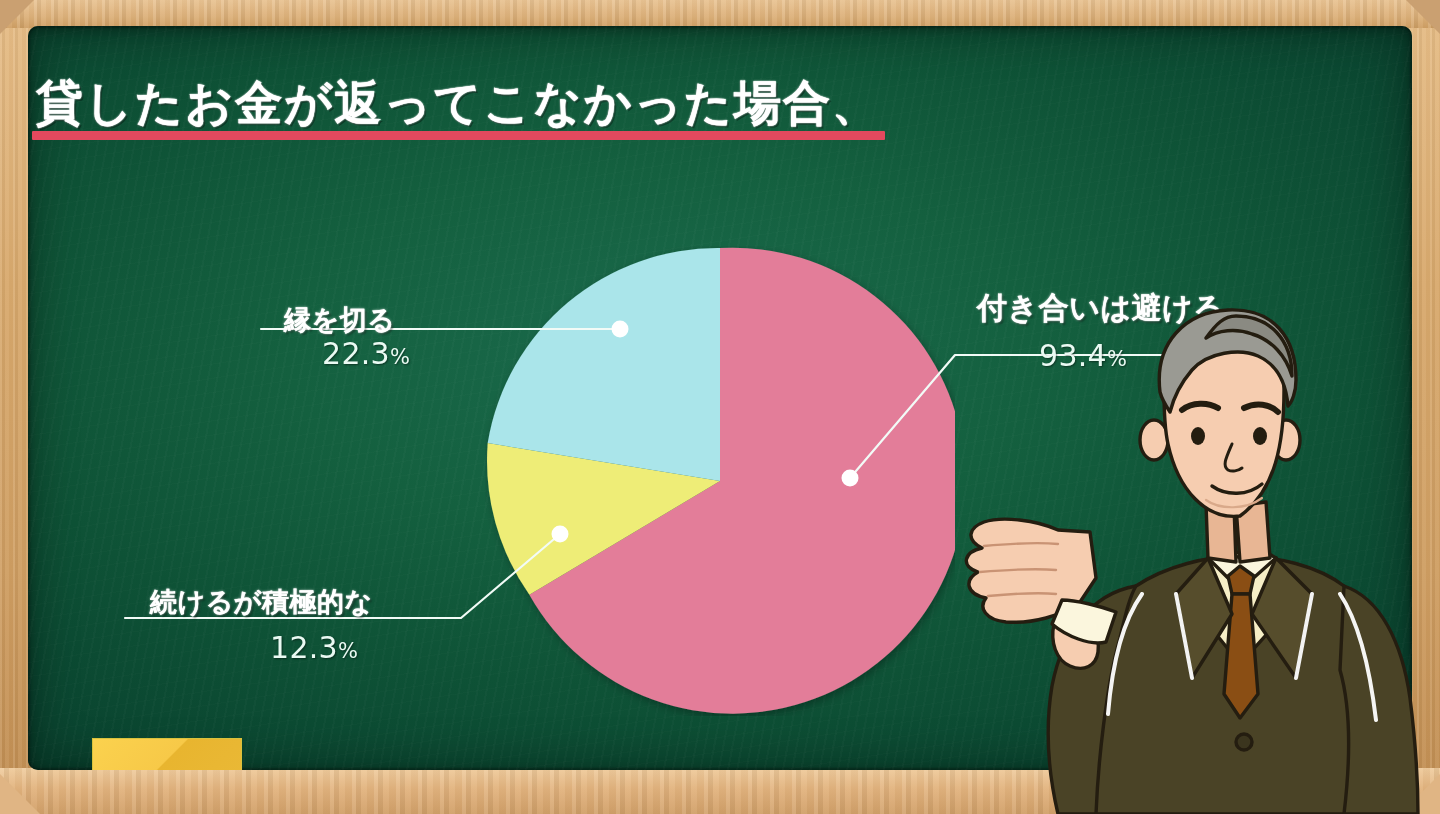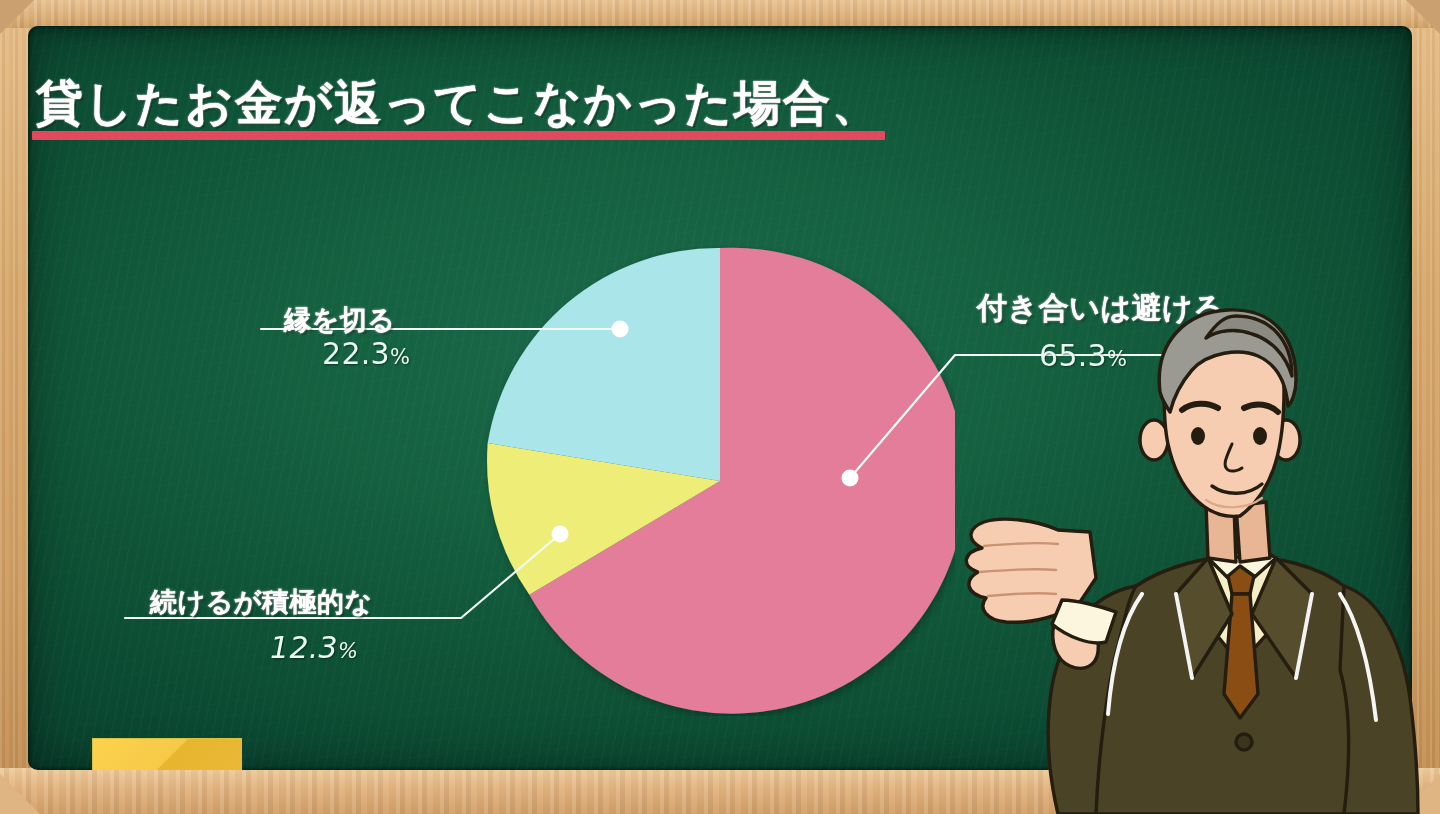--- a/index.html
+++ b/index.html
@@ -107,21 +107,21 @@
   .callout .pct .sym{font-size:21px;}
 
   .co-right{left:949px;top:264px;text-align:left;}
   .co-right .label{font-size:30px;}
   .co-right .pct{margin-top:12px;margin-left:62px;}
 
   .co-topleft{left:256px;top:278px;text-align:left;}
   .co-topleft .pct{margin-top:0;margin-left:38px;}
 
   .co-botleft{left:122px;top:560px;text-align:left;}
-  .co-botleft .pct{margin-top:12px;margin-left:120px;font-style:italic;}
+  .co-botleft .pct{margin-top:12px;margin-left:120px;}
 
   .leader-svg{position:absolute;left:0;top:0;width:1384px;height:744px;z-index:5;pointer-events:none;}
 
   
   .eraser{
     position:absolute;left:64px;top:712px;width:150px;height:58px;z-index:4;
     background:linear-gradient(135deg,#fbd24e 0%,#f7c948 46%,#e8b52f 47%,#eab937 100%);
     border:1.5px solid #d9c23c;
   }
 
@@ -181,21 +181,21 @@
       </g>
       <g fill="#ffffff">
         <circle cx="822" cy="452" r="8.5"></circle>
         <circle cx="592" cy="303" r="8.5"></circle>
         <circle cx="532" cy="508" r="8.5"></circle>
       </g>
     </svg>
 
     <div class="callout co-right">
       <div class="label">付き合いは避ける</div>
-      <div class="pct"><span>65.3</span><span class="sym">%</span></div>
+      <div class="pct"><span>93.4</span><span class="sym">%</span></div>
     </div>
 
     <div class="callout co-topleft">
       <div class="label">縁を切る</div>
       <div class="pct"><span>22.3</span><span class="sym">%</span></div>
     </div>
 
     <div class="callout co-botleft">
       <div class="label">続けるが積極的な</div>
       <div class="pct"><span>12.3</span><span class="sym">%</span></div>

